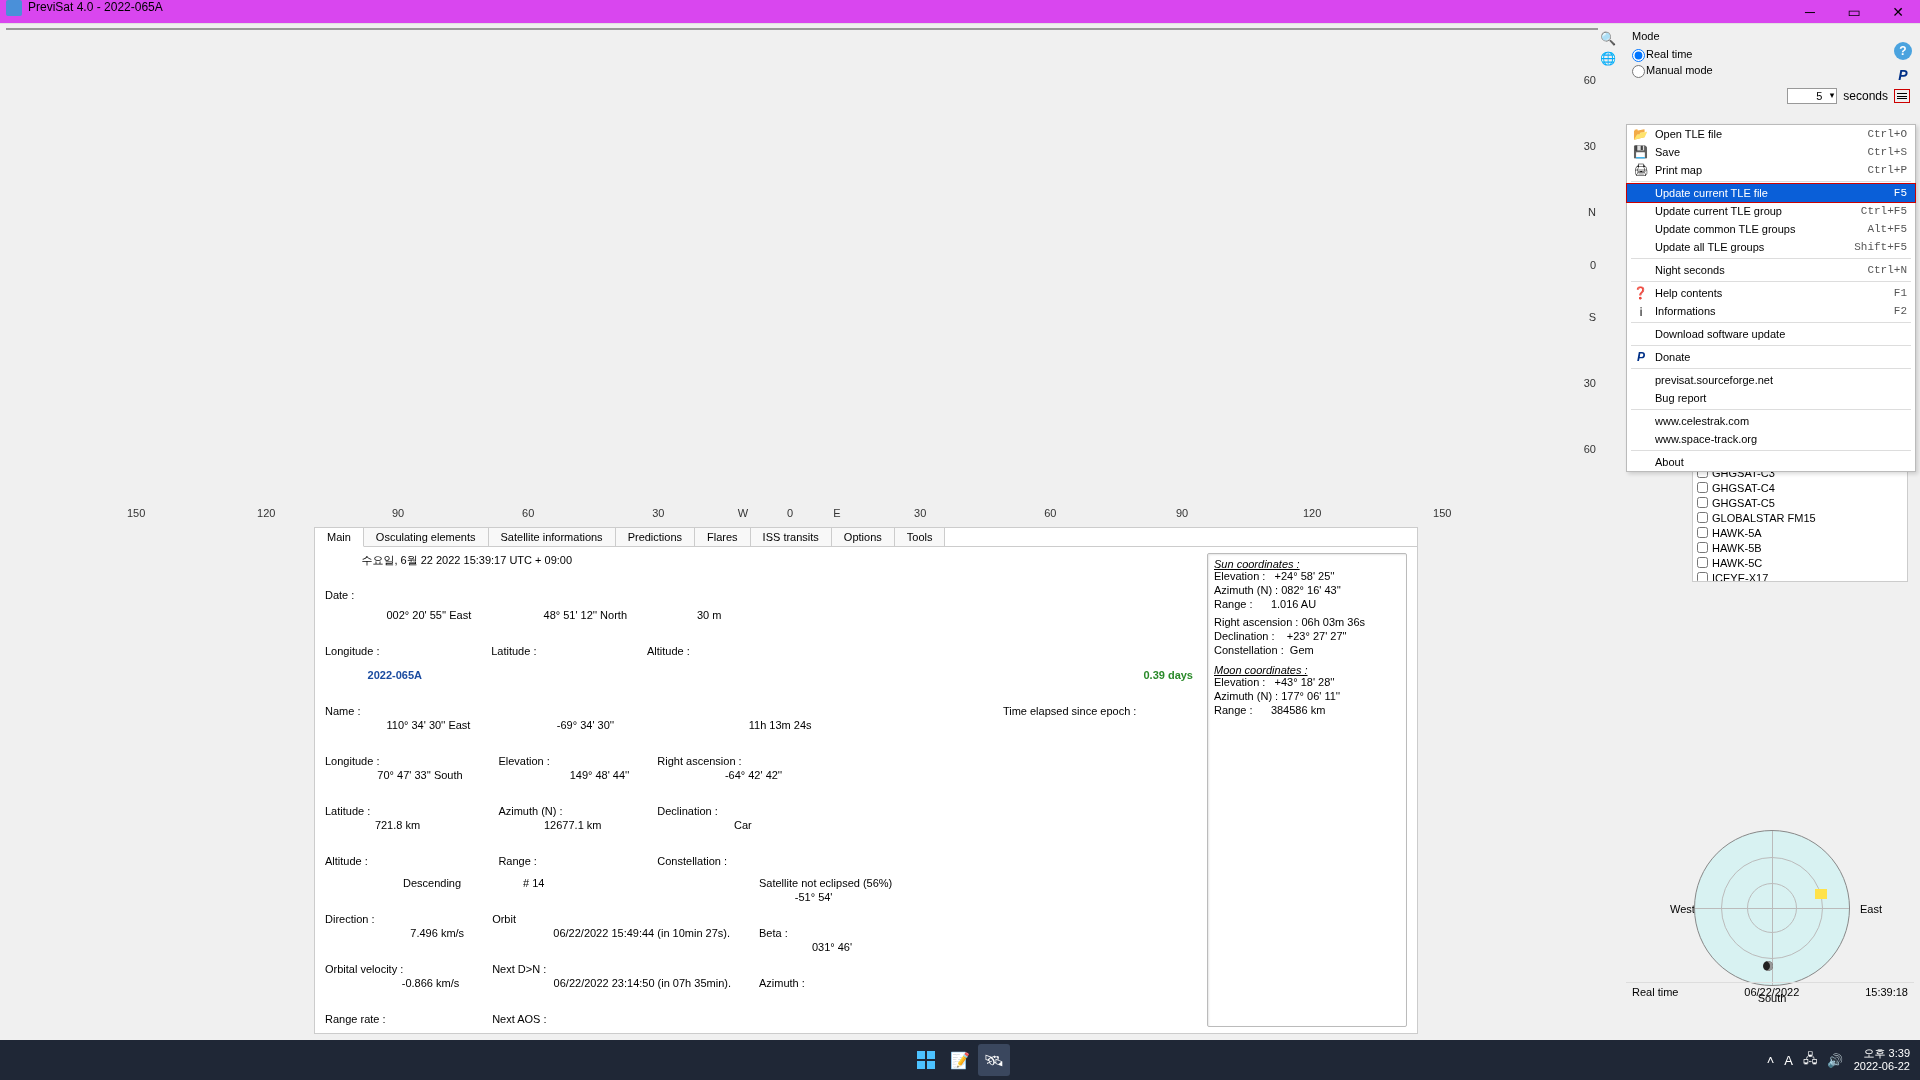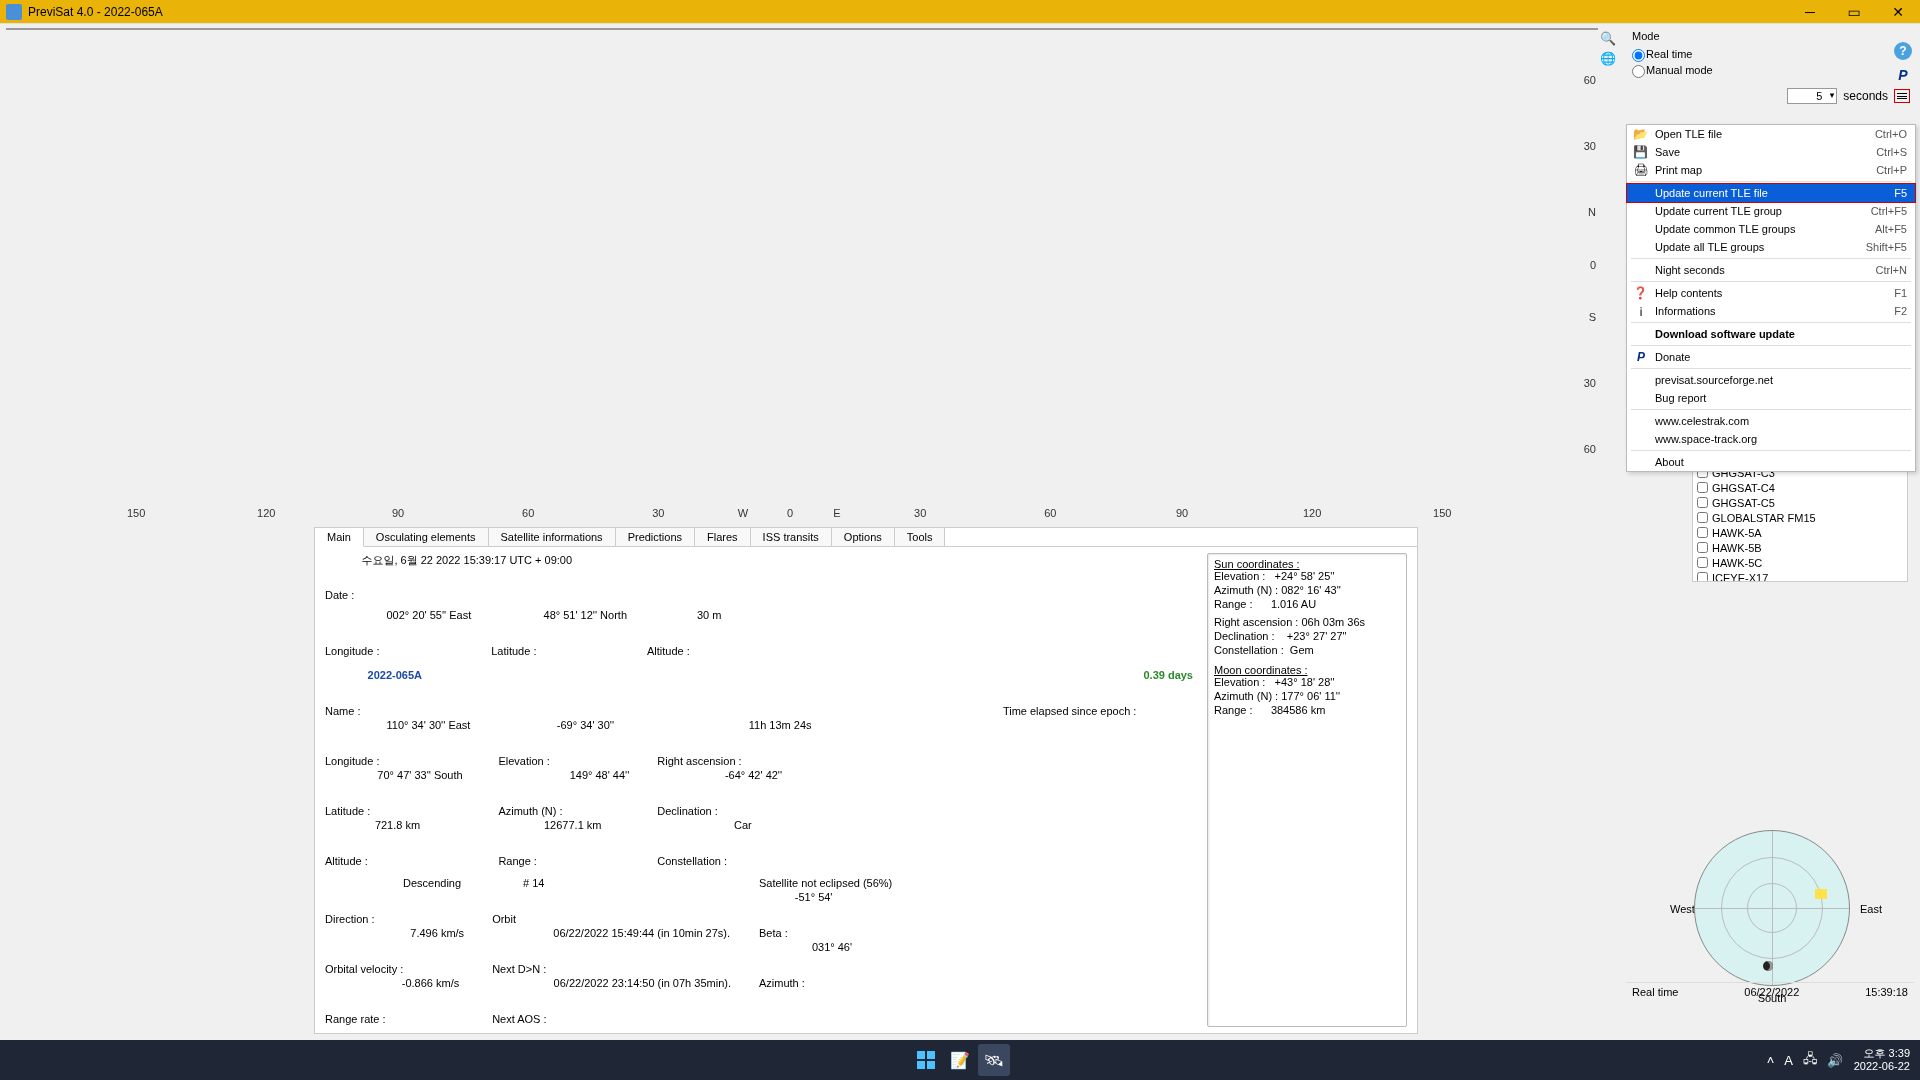--- a/index.html
+++ b/index.html
@@ -1,19 +1,19 @@
 <!DOCTYPE html>
 <html><head>
 <meta charset="utf-8">
 <style>
 * { box-sizing: border-box; margin: 0; padding: 0; }
 html, body { width: 1920px; height: 1080px; font-family: "Segoe UI", Tahoma, sans-serif; font-size: 12px; background: #fff; overflow: hidden; }
 
 
-.titlebar { display: flex; align-items: center; height: 24px; background: #eab308; border-bottom: 1px solid #e0e0e0; }
+.titlebar { display: flex; align-items: flex-start; height: 24px; background: #d946ef; border-bottom: 1px solid #e0e0e0; }
 .titlebar .app-icon { width: 16px; height: 16px; margin: 0 6px; background: #4a90d9; border-radius: 2px; }
 .titlebar .title { flex: 1; font-size: 12px; color: #000; }
 .titlebar .win-btn { width: 44px; height: 24px; display: flex; align-items: center; justify-content: center; font-size: 14px; color: #000; }
 
 
 .app-body { display: flex; height: calc(100% - 24px - 40px); background: #f0f0f0; }
 .left-area { flex: 1; display: flex; flex-direction: column; padding: 2px 4px; }
 .right-area { width: 298px; position: relative; padding: 4px 6px; }
 
 
@@ -33,21 +33,21 @@
 .tab { padding: 3px 12px; border-right: 1px solid #ccc; background: #f8f8f8; cursor: pointer; }
 .tab.active { background: #fff; border-bottom: 1px solid #fff; margin-bottom: -1px; }
 .info-body { display: flex; padding: 6px 10px; gap: 14px; font-size: 11px; }
 .info-col { flex: 1; }
 .info-row { display: flex; margin-bottom: 2px; }
 .info-lbl { color: #000; margin-right: 4px; margin-top: 36px; }
 .info-val { color: #000; }
 .sat-name { color: #1a4ba0; font-weight: bold; }
 .epoch { color: #2a8a2a; font-weight: bold; }
 .sun-box { width: 200px; border: 1px solid #bbb; border-radius: 2px; box-shadow: inset 1px 1px 2px rgba(0,0,0,.1); padding: 4px 6px; font-size: 11px; }
-.sun-box u { text-decoration: underline; }
+.sun-box u { text-decoration: underline; font-style: italic; }
 .loc-select { border: 1px solid #999; padding: 1px 18px 1px 4px; background: #fff; position: relative; display: inline-block; width: 110px; }
 .loc-select::after { content: "▾"; position: absolute; right: 4px; top: 0; font-size: 10px; }
 
 
 .mode-box { font-size: 11px; padding: 2px 4px; }
 .mode-box .hdr { margin-bottom: 4px; }
 .mode-box label { display: block; padding: 2px 0 2px 14px; position: relative; }
 .mode-box input[type=radio] { position: absolute; left: 0; top: 3px; }
 .help-ic { position: absolute; right: 8px; top: 18px; width: 18px; height: 18px; background: #4aa3df; border-radius: 50%; color: #fff; display: flex; align-items: center; justify-content: center; font-weight: bold; font-size: 12px; }
 .paypal-ic { position: absolute; right: 8px; top: 42px; width: 18px; height: 18px; display: flex; align-items: center; justify-content: center; color: #003087; font-weight: bold; font-size: 14px; font-style: italic; }
@@ -55,24 +55,24 @@
 .spin { width: 50px; border: 1px solid #999; padding: 1px 14px 1px 4px; background: #fff; position: relative; font-size: 11px; text-align: right; }
 .spin::after { content: "▾"; position: absolute; right: 2px; top: 1px; font-size: 9px; }
 .burger { width: 16px; height: 14px; border: 1px solid #c00; display: flex; flex-direction: column; justify-content: space-evenly; padding: 1px 2px; }
 .burger div { height: 1px; background: #000; }
 
 
 .menu { position: absolute; top: 100px; left: 4px; right: 4px; background: #fff; border: 1px solid #bbb; box-shadow: 2px 2px 4px rgba(0,0,0,.15); font-size: 11px; z-index: 50; }
 .menu .mi { display: flex; align-items: center; padding: 3px 8px 3px 28px; position: relative; cursor: pointer; }
 .menu .mi.hl { background: #0a5fd8; color: #fff; border: 1px solid #c00; margin: -1px; }
 .menu .mi .ico { position: absolute; left: 6px; width: 16px; height: 16px; display: flex; align-items: center; justify-content: center; font-size: 12px; }
-.menu .mi .sc { margin-left: auto; color: #555; }
+.menu .mi .sc { margin-left: auto; color: #555; font-family: Liberation Mono, monospace; }
 .menu .mi.hl .sc { color: #fff; }
 .menu .sep { height: 1px; background: #ddd; margin: 2px 4px; }
-.menu .mi.bold { font-weight: bold; align-items: center; }
+.menu .mi.bold { font-weight: normal; align-items: center; }
 
 
 .sat-list { position: absolute; top: 440px; left: 70px; right: 12px; height: 118px; overflow: hidden; background: #fff; border: 1px solid #ccc; font-size: 11px; }
 .sat-list .sl-item { padding: 0 4px; display: flex; align-items: center; gap: 4px; height: 15px; }
 .sat-list input { width: 11px; height: 11px; }
 
 
 .sky-wrap { position: absolute; bottom: 36px; left: 40px; width: 220px; height: 190px; }
 .sky-wrap .lbl { position: absolute; font-size: 11px; }
 .sky-circle { position: absolute; top: 16px; left: 32px; width: 156px; height: 156px; border: 1px solid #888; border-radius: 50%; background: #d8f2f2; }

